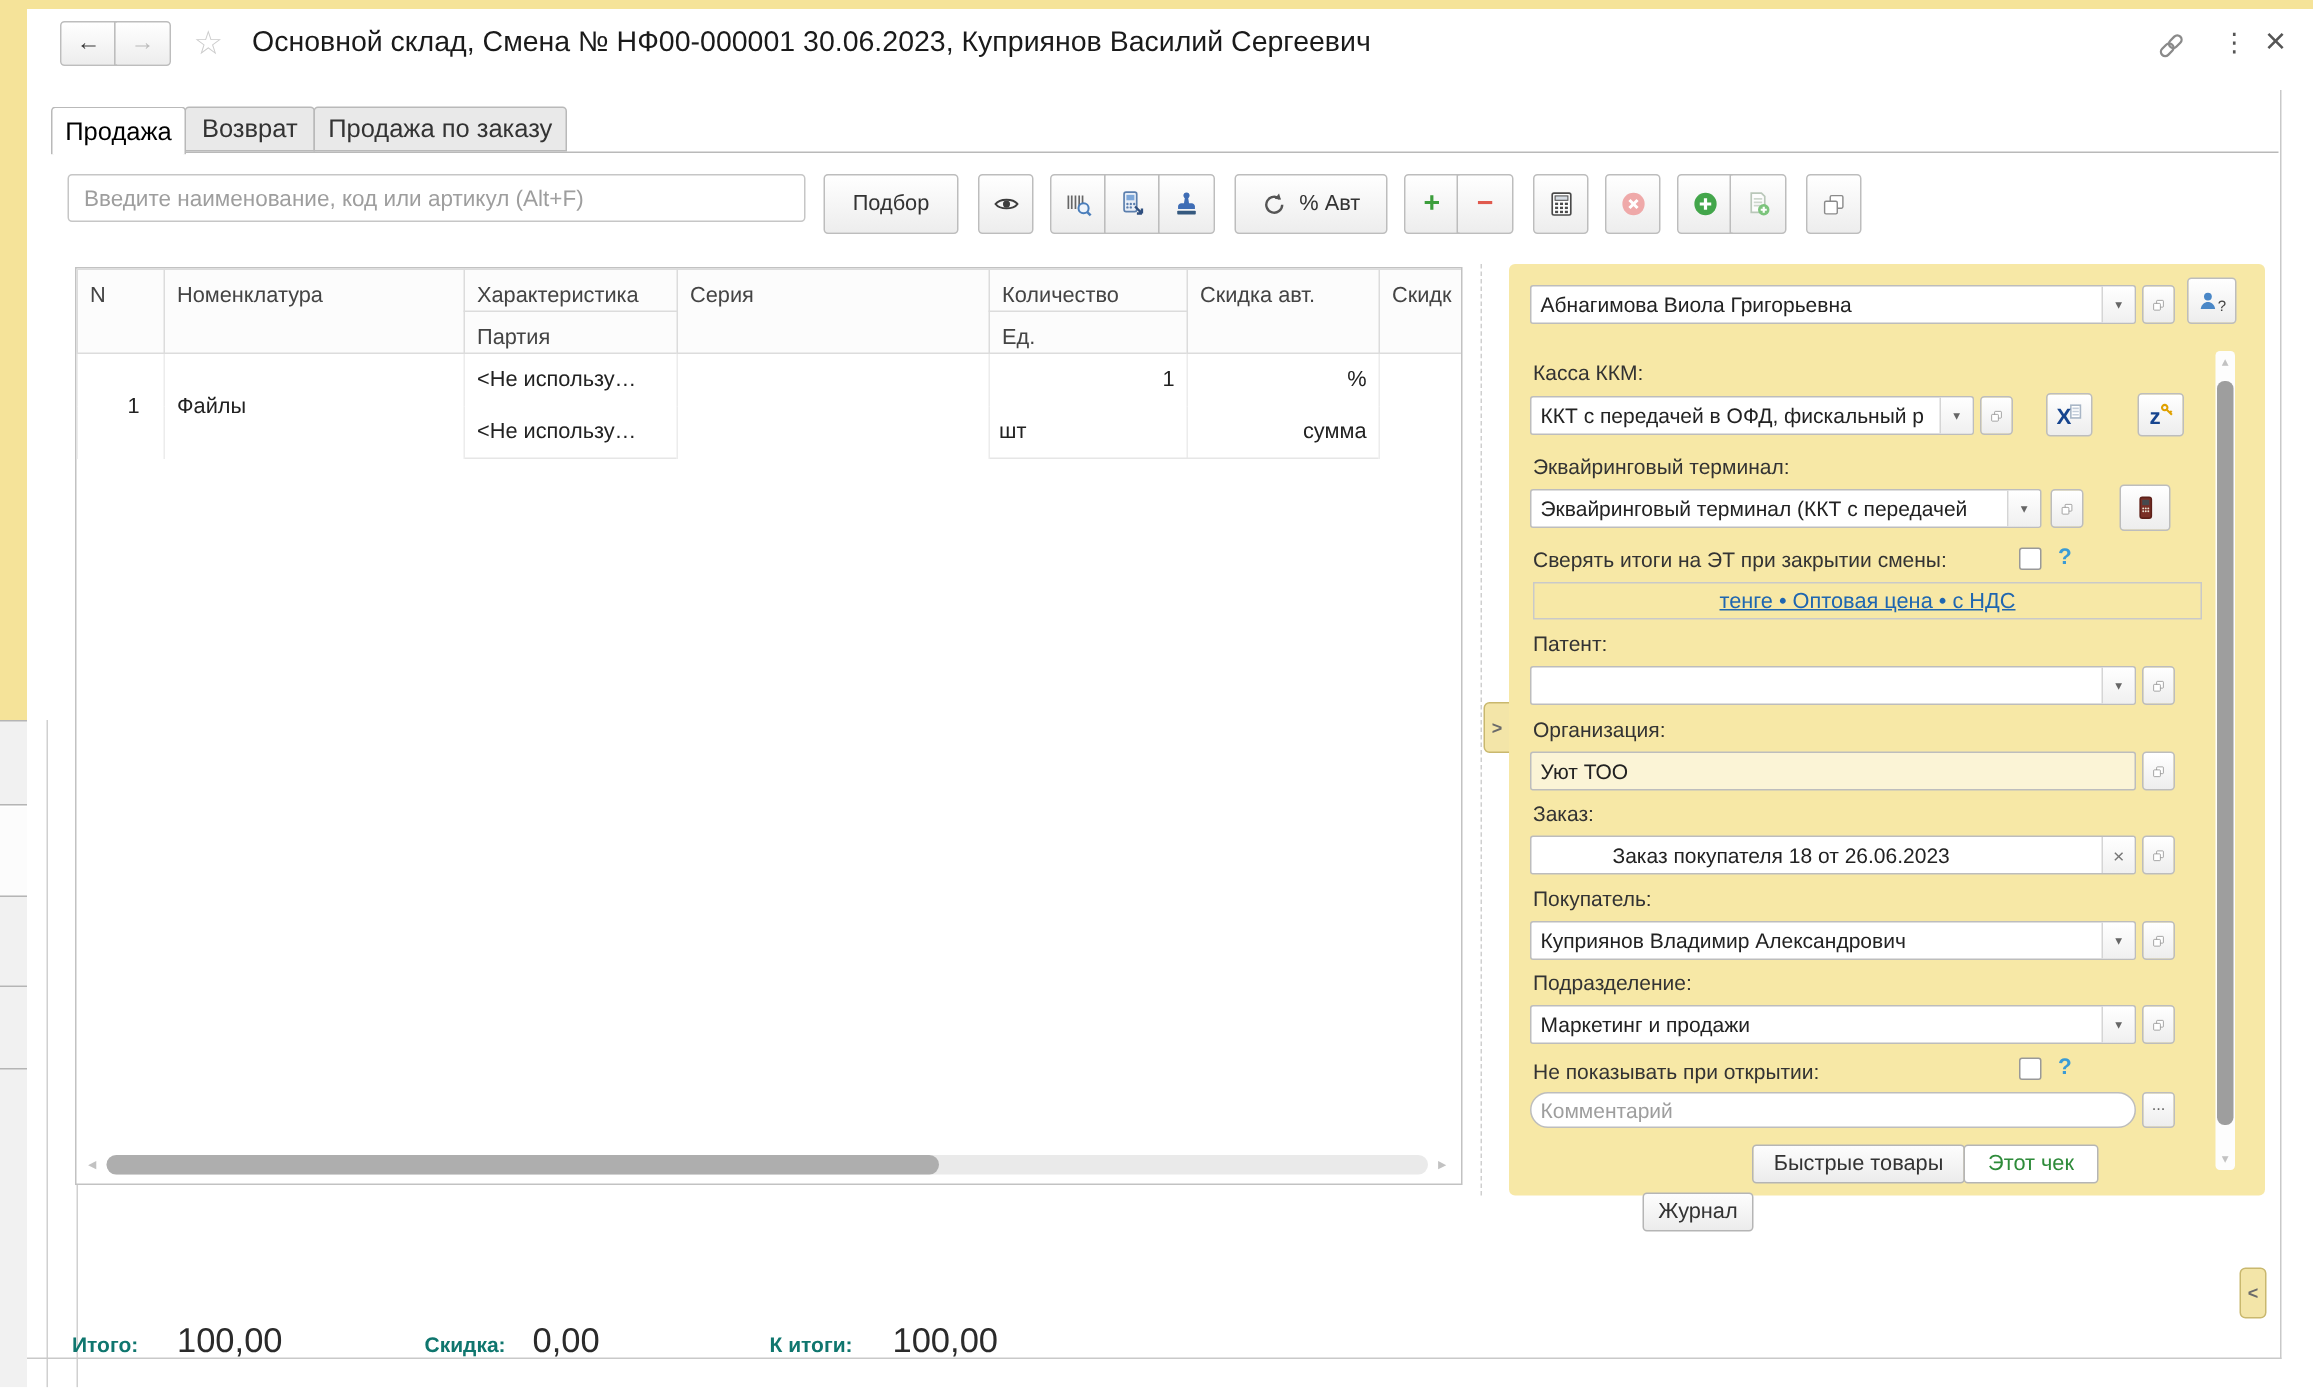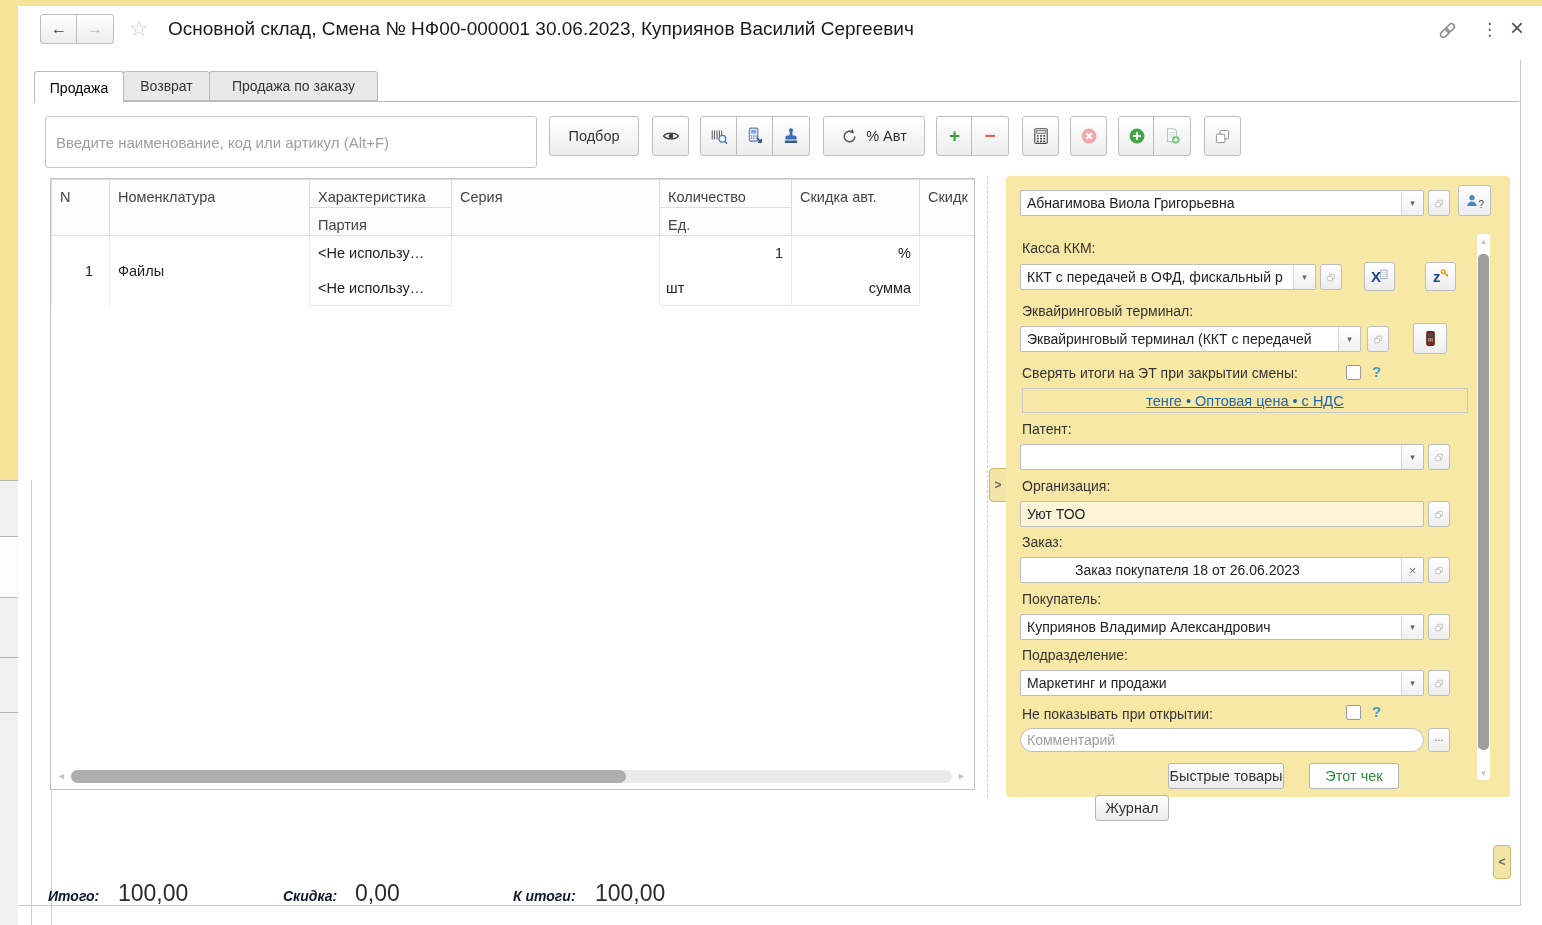--- a/index.html
+++ b/index.html
@@ -10,21 +10,21 @@
   .btn{position:absolute;display:flex;align-items:center;justify-content:center;
        background:linear-gradient(#ffffff,#ededed);border:1px solid #bdbdbd;border-radius:3px;
        box-sizing:border-box;font-size:14.5px;color:#333;cursor:default;}
   .btn.joined-l{border-top-right-radius:0;border-bottom-right-radius:0;}
   .btn.joined-r{border-top-left-radius:0;border-bottom-left-radius:0;margin-left:-1px;}
   
   .title{position:absolute;font-size:19px;color:#1a1a1a;white-space:nowrap;}
   .tbar-ic{position:absolute;color:#6a6a6a;}
   
   .tab{position:absolute;top:71px;height:30px;display:flex;align-items:center;justify-content:center;
-       border:1px solid #b9b9b9;box-sizing:border-box;font-size:14px;background:#e9e9e9;color:#333;
+       border:1px solid #b9b9b9;box-sizing:border-box;font-size:17px;background:#e9e9e9;color:#333;
        border-radius:3px 3px 0 0;}
   .tab.active{background:#fff;height:32px;border-bottom:none;z-index:3;color:#000;}
   .pane-line{position:absolute;top:101px;left:34px;width:1485px;border-top:1px solid #b9b9b9;z-index:1;}
   
   .search{position:absolute;box-sizing:border-box;border:1px solid #c6c6c6;border-radius:3px;
           font-size:15px;padding:0 10px;color:#222;font-family:inherit;outline:none;background:#fff;}
   .search::placeholder{color:#9e9e9e;}
   
   .grid-wrap{position:absolute;left:50px;top:178px;width:925px;height:612px;background:#fff;
              border:1px solid #c2c2c2;box-sizing:border-box;overflow:hidden;}
@@ -62,21 +62,21 @@
   .comment{position:absolute;box-sizing:border-box;height:24px;border:1px solid #bdbdbd;border-radius:2px;
            font-size:14px;padding:0 6px;color:#222;font-family:inherit;outline:none;background:#fff;}
   .comment::placeholder{color:#9e9e9e;}
   .view-btn{position:absolute;height:26px;display:flex;align-items:center;justify-content:center;
             background:linear-gradient(#fdfdfd,#ececec);border:1px solid #b5b5b5;border-radius:3px;
             box-sizing:border-box;font-size:14.5px;color:#333;}
   .view-btn.active{background:#fff;color:#2E8B3A;}
   .side-tab{position:absolute;background:#F3E5A8;border:1px solid #C9B86E;color:#777;font-size:12px;
             display:flex;align-items:center;justify-content:center;box-sizing:border-box;}
   
-  .tot-label{position:absolute;font-size:14px;font-weight:bold;color:#0f172a;font-style:italic;}
+  .tot-label{position:absolute;font-size:14px;font-weight:bold;color:#0f766e;}
   .tot-value{position:absolute;font-size:23px;color:#2b2b2b;}
   .pay{position:absolute;left:1363px;top:807px;width:121px;height:101px;background:#FFD600;
        border:1px solid #C9A400;border-radius:3px;box-sizing:border-box;display:flex;flex-direction:column;
        align-items:center;justify-content:center;font-size:15px;font-weight:bold;color:#111;line-height:1.35;}
   .ic{display:block;}
   .line{position:absolute;background:#c9c9c9;}
   .lblock{position:absolute;left:0;width:18px;box-sizing:border-box;}
 </style>
 </head>
 <body>
@@ -230,21 +230,21 @@
   <div class="tab active" style="left:34px;width:90px;">
     <span>Продажа</span>
   </div>
   <div class="tab" style="left:123px;width:87px;">
     <span>Возврат</span>
   </div>
   <div class="tab" style="left:209px;width:169px;">
     <span>Продажа по заказу</span>
   </div>
 
-  <input class="search" style="left: 45px; top: 116px; width: 492px; height: 52px;" placeholder="Введите наименование, код или артикул (Alt+F)">
+  <input class="search" style="left: 45px; top: 116px; width: 492px; height: 32px;" placeholder="Введите наименование, код или артикул (Alt+F)">
   <button class="btn" style="left:549px;top:116px;width:90px;height:40px;">
     <span>Подбор</span>
   </button>
   <button class="btn" style="left:652px;top:116px;width:37px;height:40px;">
     <svg class="ic" width="18" height="18">
         <use href="#i-eye"></use>
       </svg>
   </button>
   <button class="btn joined-l" style="left:700px;top:116px;width:37px;height:40px;">
     <svg class="ic" width="18" height="18">
@@ -476,21 +476,21 @@
     <span class="help" style="left:366px;top:527px;">?</span>
 
     <input class="comment" style="left: 14px; top: 552px; width: 404px; border-radius: 12px;" placeholder="Комментарий">
     <button class="sqbtn" style="left:422px;top:552px;width:22px;height:24px;">
       <span style="font-size:11px;color:#666;margin-top:-6px;">...</span>
     </button>
 
     <div class="view-btn" style="left:89px;top:587px;width:74px;margin-top:32px;">
       <span>Журнал</span>
     </div>
-    <div class="view-btn" style="left:162px;top:587px;width:116px;">
+    <div class="view-btn" style="left:162px;top:587px;width:142px;">
       <span>Быстрые товары</span>
     </div>
     <div class="view-btn active" style="left:303px;top:587px;width:90px;">
       <span>Этот чек</span>
     </div>
 
     <div class="vscroll" style="left:471px;top:58px;height:546px;">
       <span style="position:absolute;top:2px;left:0;width:13px;text-align:center;font-size:9px;color:#c2c2c2;">▴</span>
       <div class="vs-thumb" style="top:20px;height:496px;"></div>
       <span style="position:absolute;bottom:2px;left:0;width:13px;text-align:center;font-size:9px;color:#c2c2c2;">▾</span>

